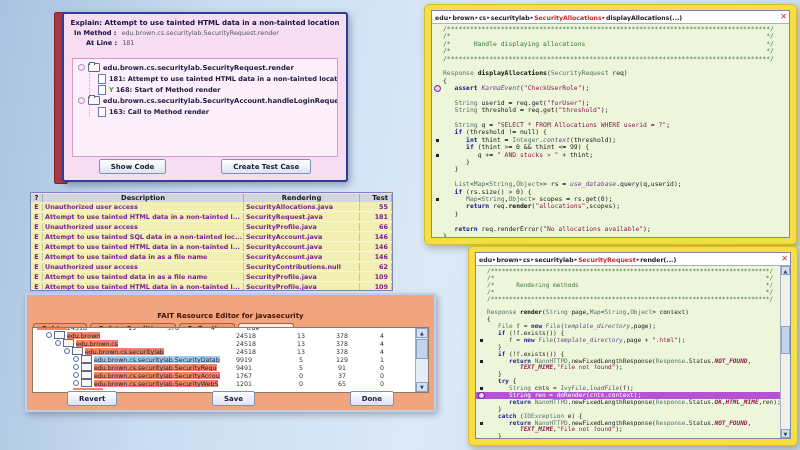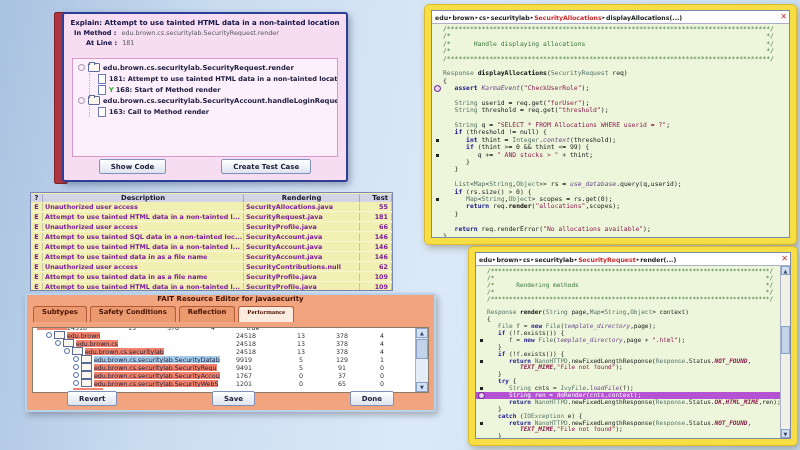--- a/index.html
+++ b/index.html
@@ -42,21 +42,21 @@
   .et-h-cell{background:#d4d4e4;color:#16162c;font-size:6.8px;text-align:center;border-right:1px solid #a8a8c4;}
   .et-b-cell{border-right:1px solid #c8c6a0;}
   .et-c0{flex:0 0 12px;text-align:center;padding:0;}
   .et-c1{flex:0 0 201px;}
   .et-c2{flex:0 0 116px;}
   .et-c3{flex:1 1 auto;text-align:right;padding-right:3px;}
 
   
   #fait-window{left:25px;top:293px;width:411px;height:119px;background:#f2a47e;
                border:2px solid #b8d2ec;border-radius:2px;box-shadow:2px 3px 6px rgba(60,50,60,.35);}
-  .fait-title{font-size:7px;font-weight:bold;color:#401000;text-align:center;margin-top:0;}
+  .fait-title{font-size:7px;font-weight:bold;color:#401000;text-align:center;margin-top:17px;}
   .fait-tabs{display:flex;gap:3px;margin:3px 0 0 6px;height:16px;}
   .tab{padding:1px 8px 0;font-size:6.8px;font-weight:bold;color:#4a1200;background:#eb9a70;
        border:1px solid #b55a38;border-bottom:none;border-radius:3px 3px 0 0;white-space:nowrap;}
   .tab.sel{background:#fcecdf;font-family:Liberation Serif, serif;}
   .fait-tree{position:absolute;left:5px;right:5px;top:32px;height:64px;background:#ffffff;
              border:1px solid #8a7a6a;overflow:hidden;padding-left:2px;}
   .fr{display:flex;align-items:center;height:8px;font-size:6.3px;color:#20203a;white-space:nowrap;}
   .fr-clip{overflow:hidden;height:3px;}
   .fr-clip.clip-top .fr{transform:translateY(-5px);}
   .fh{width:4px;height:4px;border:1px solid #5070a0;border-radius:50%;margin-right:2px;flex:0 0 auto;}

